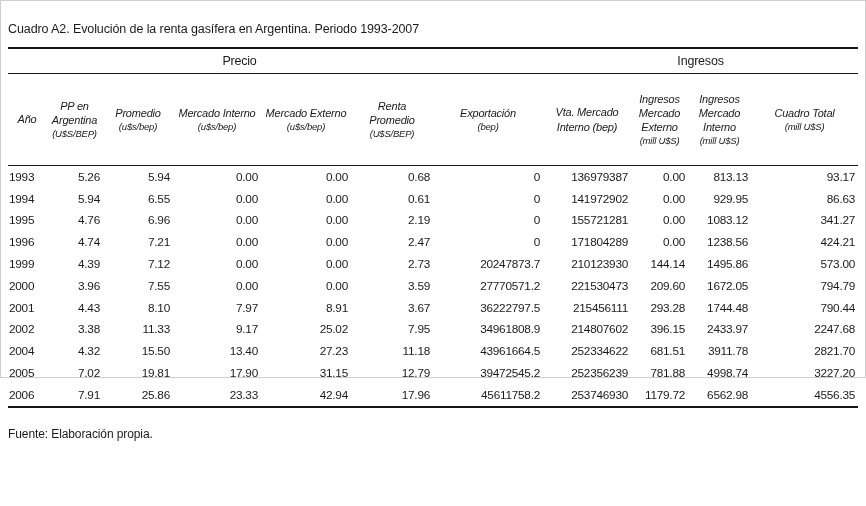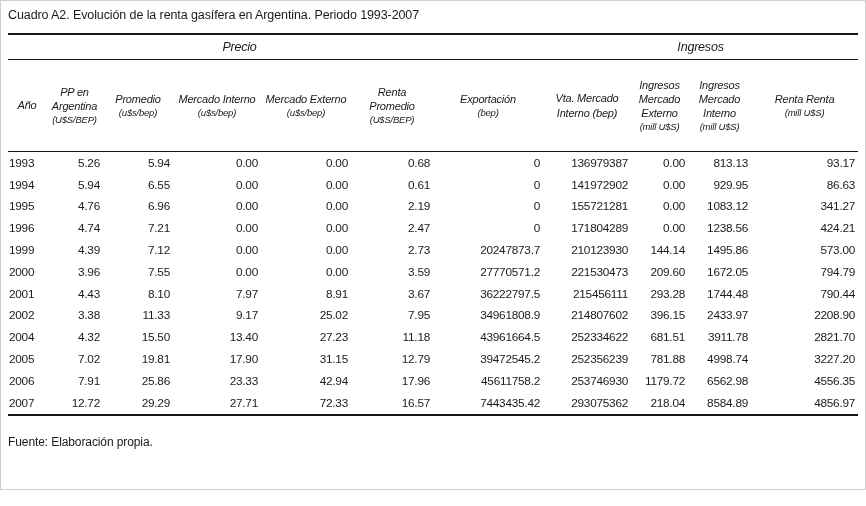--- a/index.html
+++ b/index.html
@@ -4,41 +4,40 @@
 <style>
   html, body { margin: 0; padding: 0; background: #ffffff; }
   body {
     width: 866px; height: 506px;
     font-family: "Liberation Sans", sans-serif;
     color: #1b1b1b;
     overflow: hidden;
   }
   .page {
     box-sizing: border-box;
-    width: 866px; height: 490px;
-    padding: 6px 8px 0 8px;
+    width: 866px; height: 378px;
+    padding: 20px 8px 0 8px;
     box-shadow: inset 0 0 0 1px #cfcfcf;
     position: relative;
   }
   .title {
     font-size: 12.5px;
     letter-spacing: -0.1px;
     margin: 2px 0 11px 0;
     white-space: nowrap;
   }
   table {
     border-collapse: collapse;
     table-layout: fixed;
     width: 850px;
     border-top: 2px solid #161616;
   }
   tr.group-row td {
     height: 24px;
     border-bottom: 1.5px solid #161616;
-    font-style: italic;
     font-size: 12.5px;
     text-align: center;
     vertical-align: middle;
     letter-spacing: -0.2px;
     padding: 0;
   }
   tr.head-row th {
     height: 87px;
     border-bottom: 1.5px solid #161616;
     font-weight: normal;
@@ -138,21 +137,21 @@
 Externo</div>
             <div class="hunit">(mill U$S)</div>
           </th>
           <th>
             <div class="hlabel">Ingresos
 Mercado
 Interno</div>
             <div class="hunit">(mill U$S)</div>
           </th>
           <th>
-            <div class="hlabel">Renta Renta</div>
+            <div class="hlabel">Cuadro Total</div>
             <div class="hunit">(mill U$S)</div>
           </th>
         </tr>
       </thead>
     <tbody id="tbody">
         <tr>
           <td class="year">1993</td>
           <td>5.26</td>
           <td>5.94</td>
           <td>0.00</td>
@@ -246,21 +245,21 @@
           <td class="year">2002</td>
           <td>3.38</td>
           <td>11.33</td>
           <td>9.17</td>
           <td>25.02</td>
           <td>7.95</td>
           <td>34961808.9</td>
           <td>214807602</td>
           <td>396.15</td>
           <td>2433.97</td>
-          <td>2208.90</td>
+          <td>2247.68</td>
         </tr>
         <tr>
           <td class="year">2004</td>
           <td>4.32</td>
           <td>15.50</td>
           <td>13.40</td>
           <td>27.23</td>
           <td>11.18</td>
           <td>43961664.5</td>
           <td>252334622</td>
@@ -287,30 +286,17 @@
           <td>25.86</td>
           <td>23.33</td>
           <td>42.94</td>
           <td>17.96</td>
           <td>45611758.2</td>
           <td>253746930</td>
           <td>1179.72</td>
           <td>6562.98</td>
           <td>4556.35</td>
         </tr>
-        <tr>
-          <td class="year">2007</td>
-          <td>12.72</td>
-          <td>29.29</td>
-          <td>27.71</td>
-          <td>72.33</td>
-          <td>16.57</td>
-          <td>7443435.42</td>
-          <td>293075362</td>
-          <td>218.04</td>
-          <td>8584.89</td>
-          <td>4856.97</td>
-        </tr>
       </tbody>
   </table>
 
   <div class="source">Fuente: Elaboración propia.</div>
 </div>
 
 </body></html>

